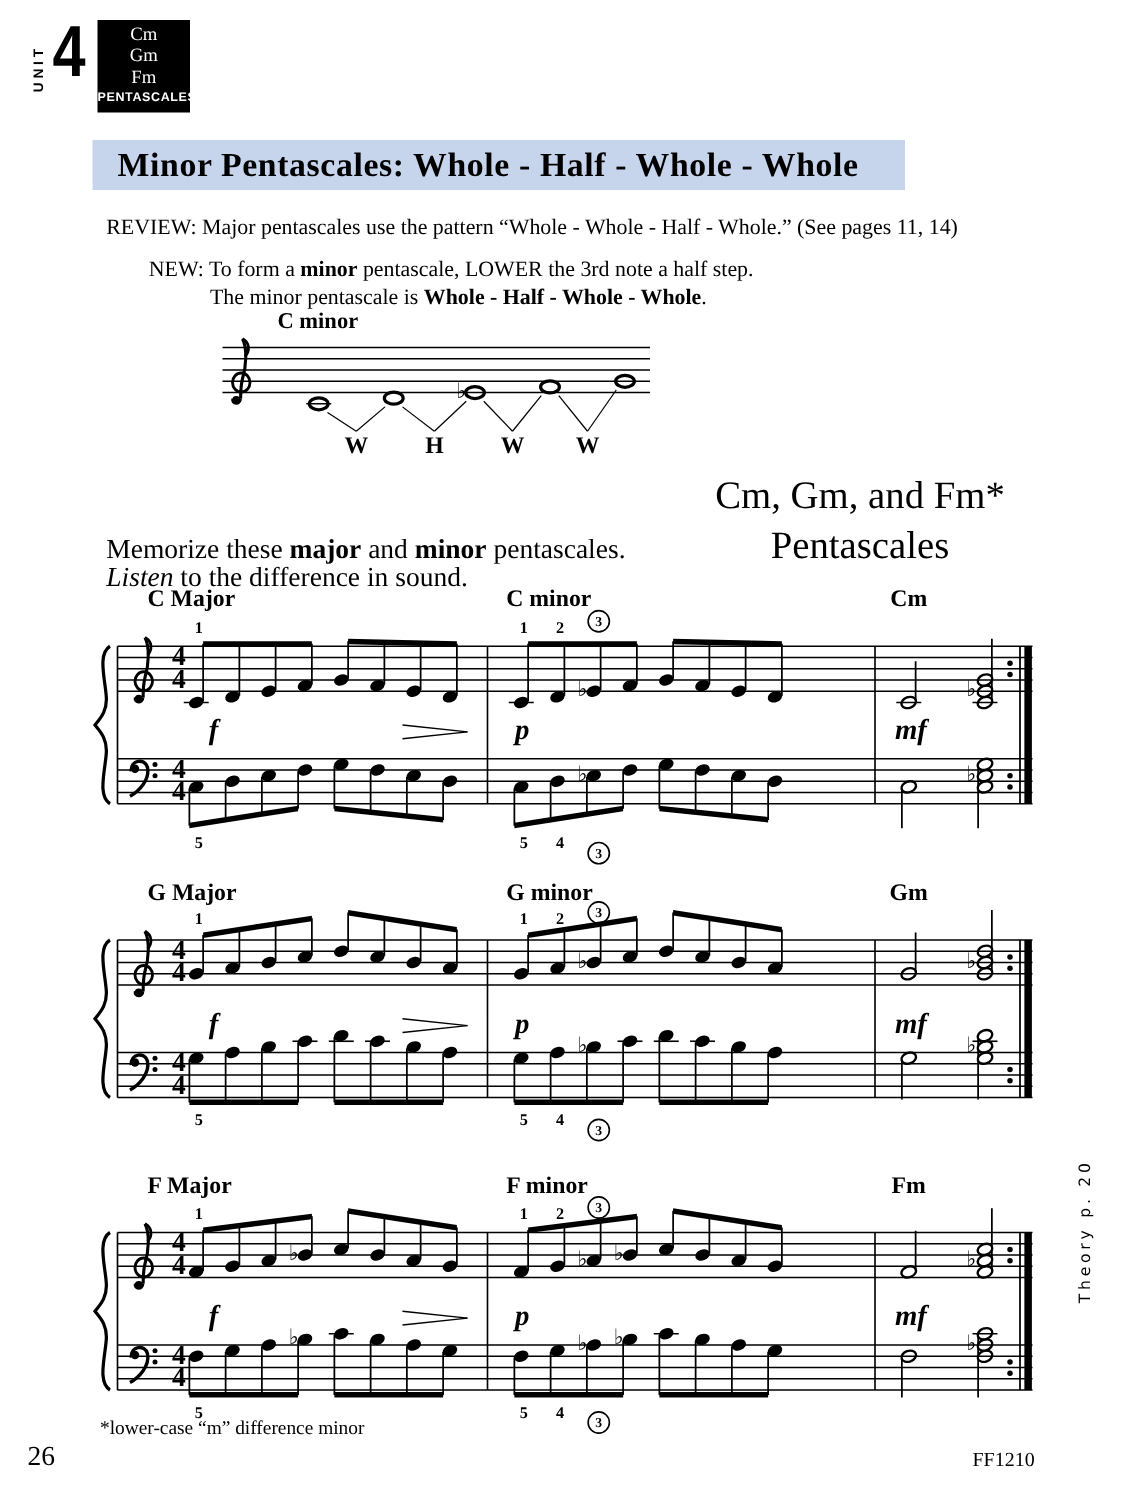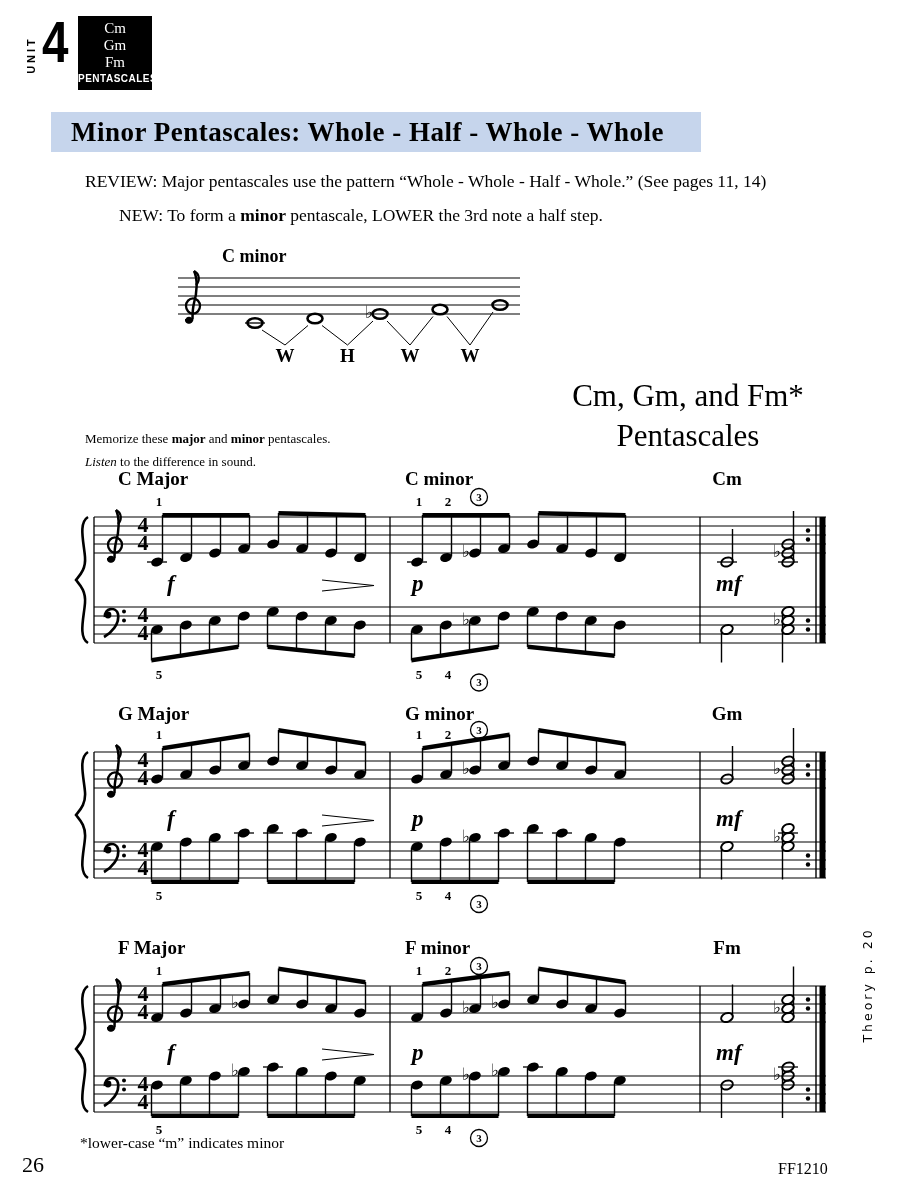--- a/index.html
+++ b/index.html
@@ -10,31 +10,31 @@
   .unit-num{left:42px;top:12px;font-family:"Liberation Sans",sans-serif;font-weight:bold;
             font-size:58px;line-height:60px;transform:scaleX(.82);transform-origin:left top;}
   .unit-word{left:2px;top:48px;width:60px;height:14px;font-family:"Liberation Sans",sans-serif;
              font-weight:bold;font-size:11px;letter-spacing:3px;text-align:center;
              transform:rotate(-90deg);}
   .unit-box{left:78px;top:16px;width:74px;height:74px;background:#000;color:#fff;text-align:center;}
   .unit-box .keys{font-size:15px;line-height:17px;padding-top:4px;}
   .unit-box .cap{font-family:"Liberation Sans",sans-serif;font-weight:bold;font-size:10px;
                  letter-spacing:.5px;margin-top:2px;}
   
-  .title-bar{left:51px;top:112px;width:650px;height:40px;background:#c6d5ec;
+  .title-bar{left:74px;top:112px;width:650px;height:40px;background:#c6d5ec;
              font-weight:bold;font-size:27px;line-height:40px;padding-left:20px;box-sizing:border-box;
              letter-spacing:.5px;}
   
   .note-row{left:85px;font-size:17.5px;line-height:22px;white-space:nowrap;}
   .indent2{left:168px;}
   b.w{font-weight:bold;text-align:right;}
   
   .heading{left:538px;top:376px;width:300px;text-align:center;font-weight:normal;
            font-size:31px;line-height:40px;}
-  .memorize{left:85px;top:427px;font-size:13px;line-height:23px;}
+  .memorize{left:85px;top:427px;font-size:22px;line-height:23px;}
   .side-note{left:795px;top:975px;width:150px;height:20px;text-align:center;
              font-family:"DejaVu Sans",sans-serif;font-size:12.5px;letter-spacing:3px;
              transform:rotate(-90deg);}
   .footnote{left:80px;top:1134px;font-size:15.5px;}
   .page-num{left:22px;top:1152px;font-size:22px;}
   .catalog{left:778px;top:1160px;font-size:16px;text-align:right;}
   svg text{font-family:"Liberation Serif",serif;}
 </style>
 </head>
 <body>
@@ -57,20 +57,23 @@
   <div class="abs note-row" style="top:170px;">
     <span>REVIEW:</span>
     <span> </span>
     <span>Major pentascales use the pattern “Whole - Whole - Half - Whole.” (See pages 11, 14)</span>
   </div>
 
   <div class="abs note-row" style="left:119px;top:204px;">
     <span>NEW:</span>
     <span> </span>
     <span>To form a </span><b class="w">minor</b><span> pentascale, LOWER the 3rd note a half step.</span>
+  </div>
+  <div class="abs note-row indent2" style="top:226px;">
+    <span>The minor pentascale is </span><b class="w">Whole - Half - Whole - Whole</b><span>.</span>
   </div>
 
   <svg id="example" class="abs" style="left:170px;top:248px;" width="470" height="130" viewBox="0 0 470 130">
       <g>
         <line x1="8" y1="30" x2="350" y2="30" stroke="#000" stroke-width="1.1"></line>
         <line x1="8" y1="39" x2="350" y2="39" stroke="#000" stroke-width="1.1"></line>
         <line x1="8" y1="48" x2="350" y2="48" stroke="#000" stroke-width="1.1"></line>
         <line x1="8" y1="57" x2="350" y2="57" stroke="#000" stroke-width="1.1"></line>
         <line x1="8" y1="66" x2="350" y2="66" stroke="#000" stroke-width="1.1"></line>
         <path d="M24,23 C28,31 27,45 24,55 C22.5,61 22.5,65 22.5,71" fill="none" stroke="#000" stroke-width="2.5"></path>
@@ -557,16 +560,16 @@
         <text x="407" y="203.8" text-anchor="middle" font-size="11" font-weight="bold">3</text>
         <text x="95" y="122" font-size="23" font-weight="bold" font-style="italic">f</text>
         <text x="340" y="122" font-size="23" font-weight="bold" font-style="italic">p</text>
         <text x="644" y="122" font-size="23" font-weight="bold" font-style="italic">mf</text>
         <line x1="250" y1="111" x2="302" y2="116.5" stroke="#000" stroke-width="1.2"></line>
         <line x1="250" y1="122" x2="302" y2="116.5" stroke="#000" stroke-width="1.2"></line>
       </g>
     </svg>
 
   <div class="abs side-note">Theory p. 20</div>
-  <div class="abs footnote">*lower-case “m” indicates minor</div>
+  <div class="abs footnote">*lower-case “m” difference minor</div>
   <div class="abs page-num">26</div>
   <div class="abs catalog">FF1210</div>
 </div>
 
 </body></html>

